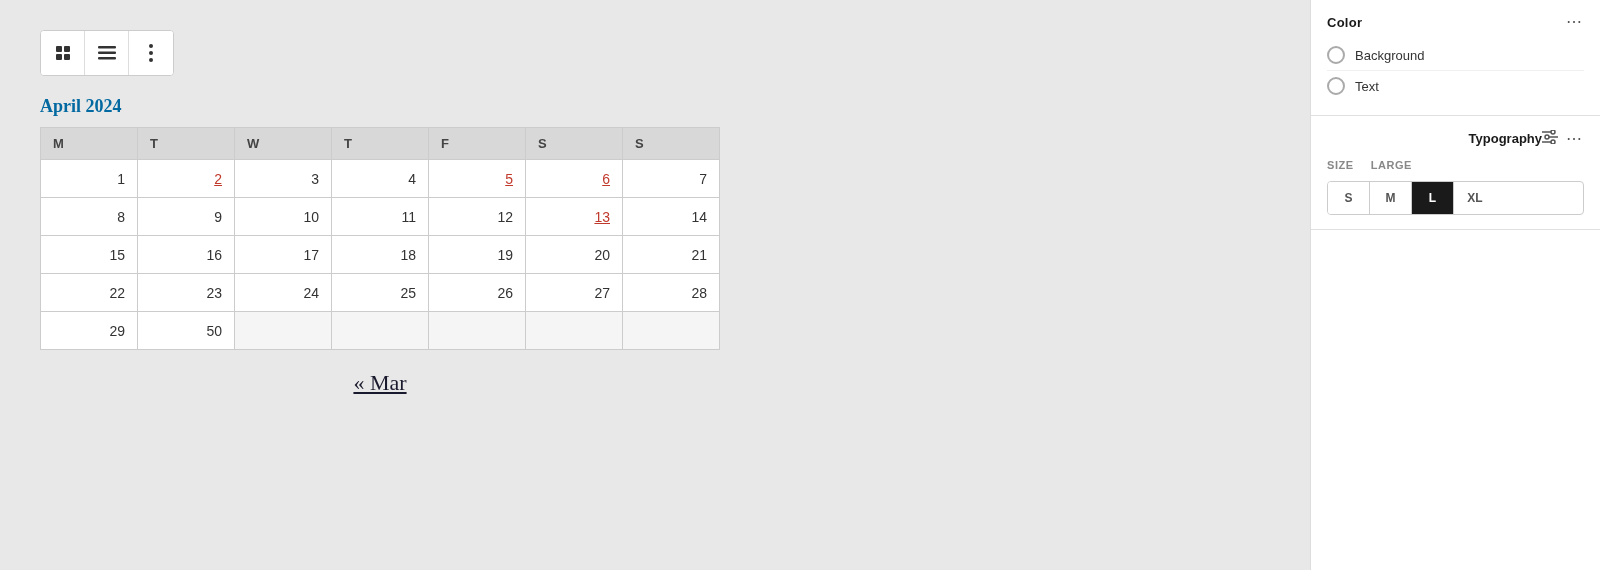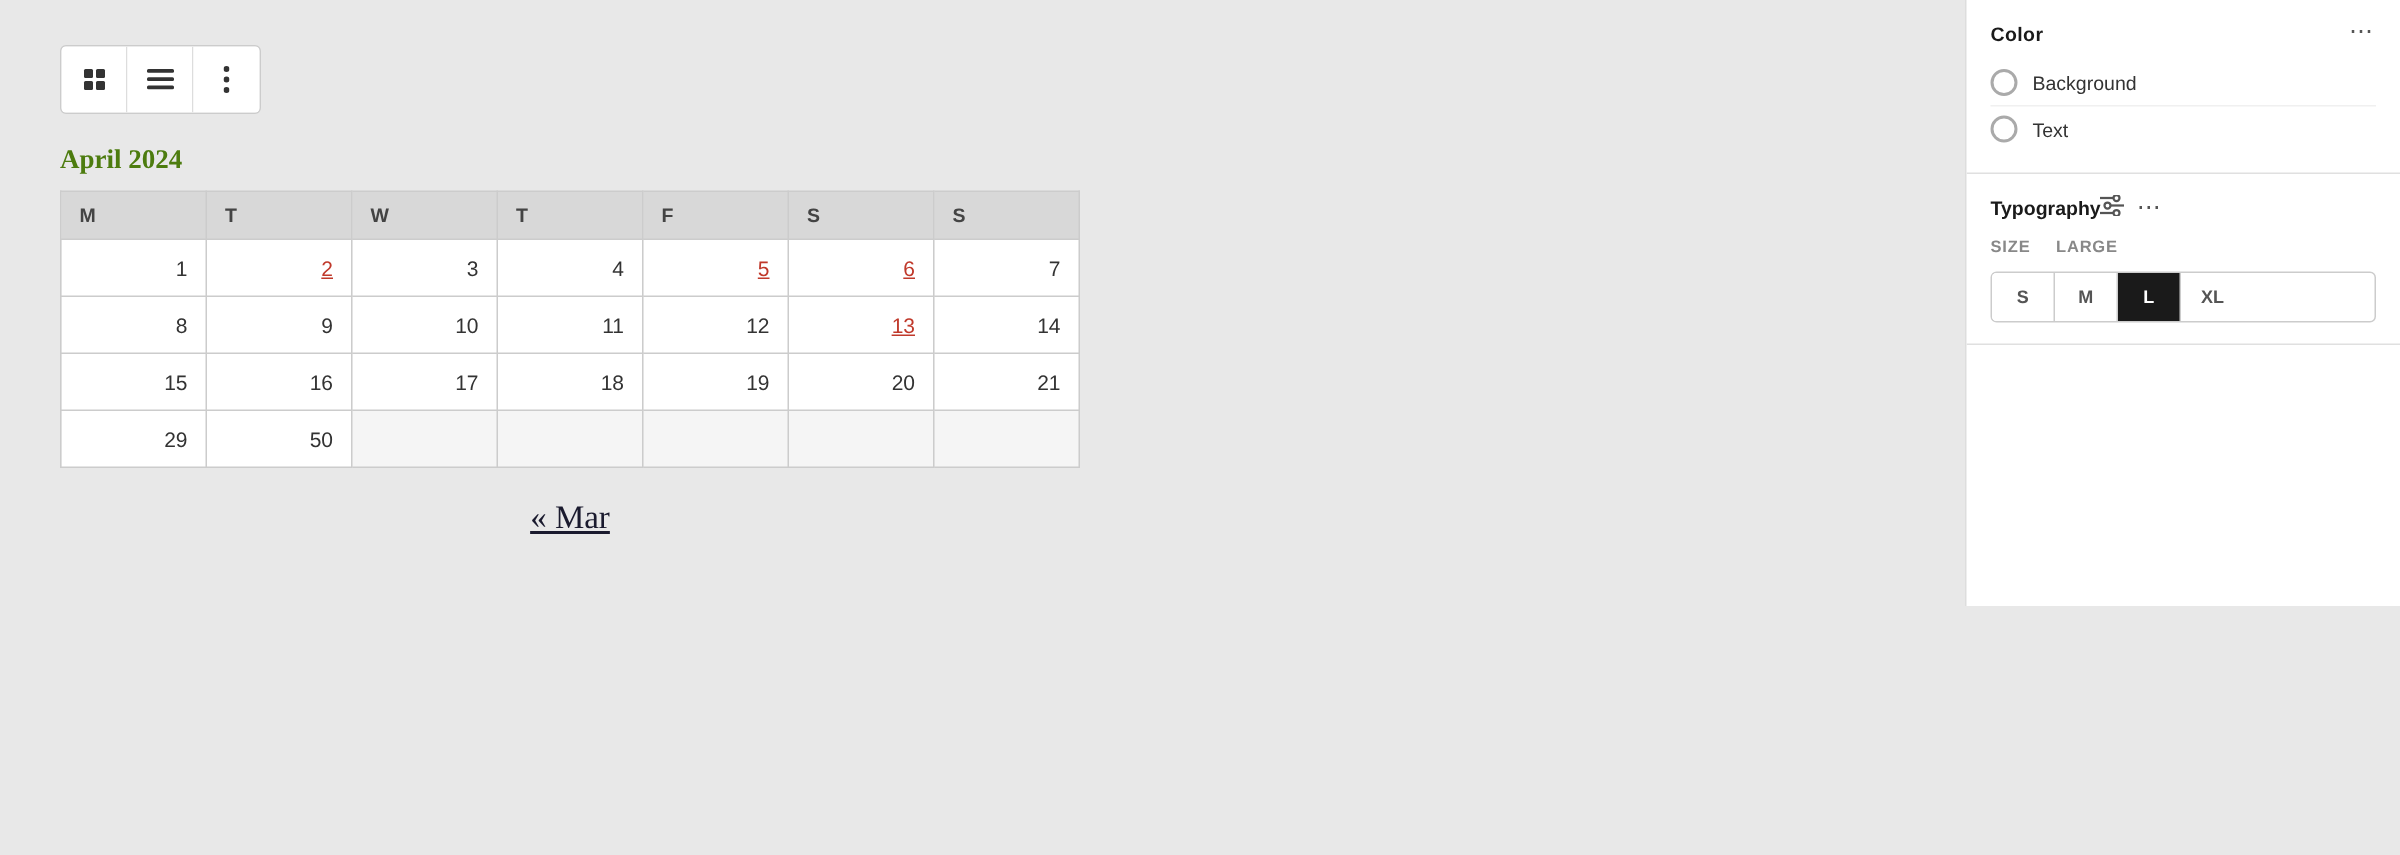--- a/index.html
+++ b/index.html
@@ -47,21 +47,21 @@
     }
 
     
     .calendar-widget {
       background: transparent;
       max-width: 680px;
     }
     .calendar-title {
       font-size: 18px;
       font-weight: 700;
-      color: #4d7c0f;
+      color: #0369a1;
       margin-bottom: 10px;
       font-family: Georgia, serif;
     }
     .calendar-table {
       border-collapse: collapse;
       width: 100%;
       max-width: 680px;
     }
     .calendar-table th {
       background: #d8d8d8;
@@ -103,21 +103,21 @@
       cursor: pointer;
     }
 
     
     .right-panel {
       width: 290px;
       background: #fff;
       border-left: 1px solid #ddd;
       display: flex;
       flex-direction: column;
-      height: 404px;
+      height: 570px;
       overflow-y: auto;
     }
 
     
     .panel-section {
       border-bottom: 1px solid #e0e0e0;
       padding: 14px 16px;
     }
     .panel-section-header {
       display: flex;
@@ -166,21 +166,21 @@
     }
 
     
     .typography-section {
       padding: 14px 16px;
       border-bottom: 1px solid #e0e0e0;
     }
     .typography-header {
       display: flex;
       align-items: center;
-      justify-content: flex-start;
+      justify-content: flex-end;
       margin-bottom: 12px;
     }
     .typography-title {
       font-size: 13px;
       font-weight: 600;
       color: #1a1a1a;
     }
     .typography-filter-btn {
       background: none;
       border: none;
@@ -331,20 +331,29 @@
         <tr>
           <td>15</td>
           <td>16</td>
           <td>17</td>
           <td>18</td>
           <td>19</td>
           <td>20</td>
           <td>21</td>
         </tr>
         <tr>
+          <td>22</td>
+          <td>23</td>
+          <td>24</td>
+          <td>25</td>
+          <td>26</td>
+          <td>27</td>
+          <td>28</td>
+        </tr>
+        <tr>
           <td>29</td>
           <td>50</td>
           <td class="empty"></td>
           <td class="empty"></td>
           <td class="empty"></td>
           <td class="empty"></td>
           <td class="empty"></td>
         </tr>
       </tbody>
     </table>

